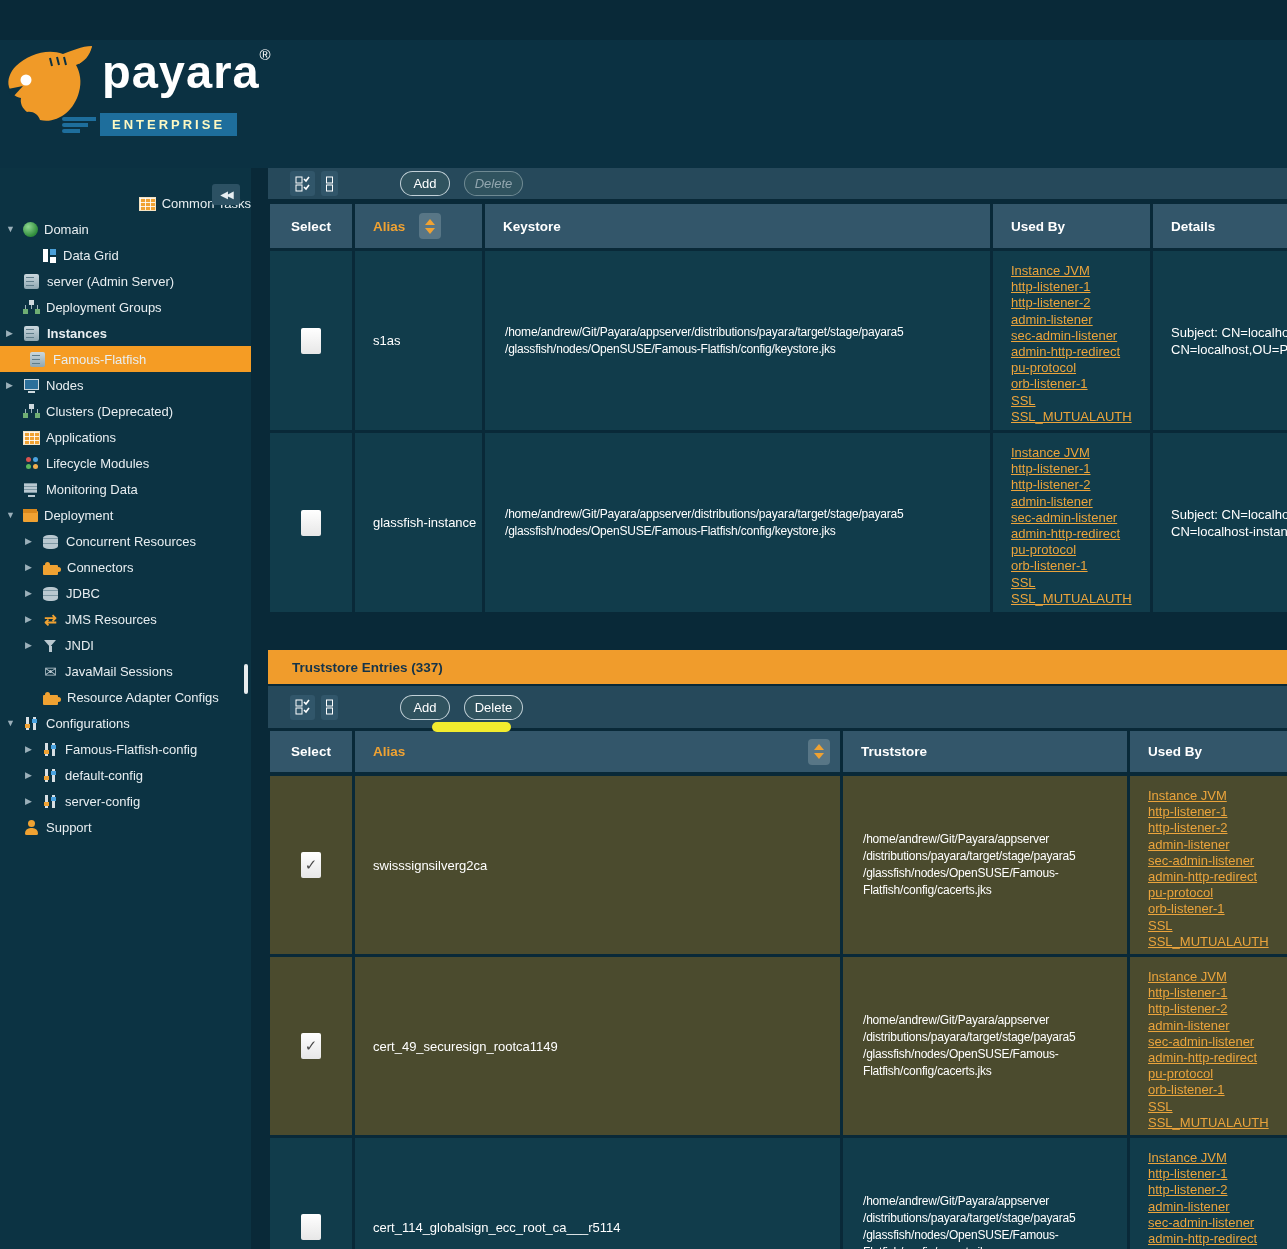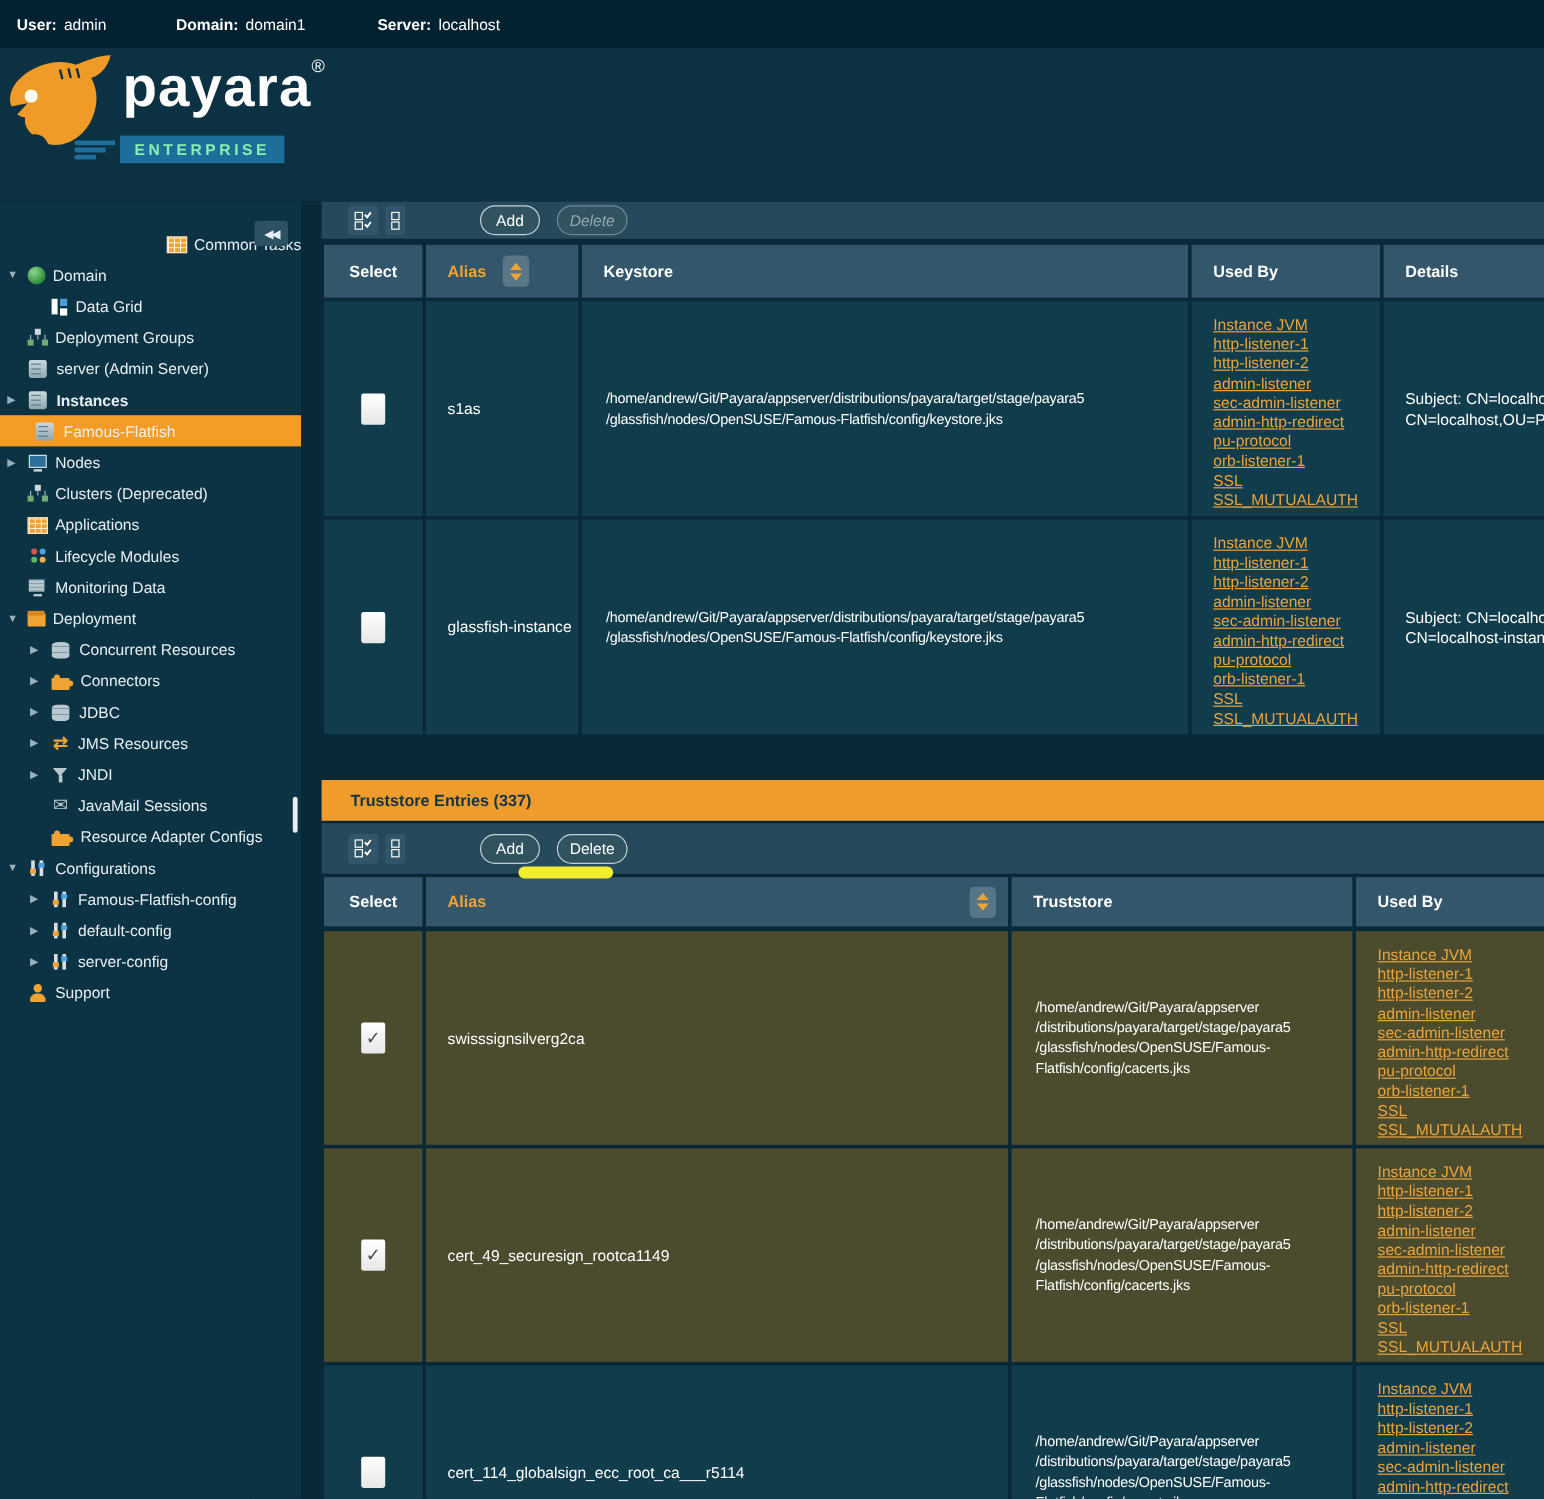--- a/index.html
+++ b/index.html
@@ -11,21 +11,21 @@
     display:flex;align-items:center;gap:0;color:#fff;font-size:13px;}
   .topstrip .pair{display:flex;gap:6px;align-items:center;}
   .topstrip .lbl{font-weight:bold;}
   .p1{margin-left:14px;} .p2{margin-left:58px;} .p3{margin-left:60px;}
 
   
   .brandband{position:absolute;left:0;top:40px;width:1287px;height:128px;background:#0B3142;}
   .fish{position:absolute;left:6px;top:2px;}
   .wordmark{position:absolute;left:102px;top:4px;color:#fff;font-size:47px;font-weight:bold;letter-spacing:1px;}
   .regmark{font-size:15px;vertical-align:28px;font-weight:normal;}
-  .edition{position:absolute;left:100px;top:73px;background:#1E6E9C;color:#86efac;font-weight:bold;
+  .edition{position:absolute;left:100px;top:73px;background:#1E6E9C;color:#fef9c3;font-weight:bold;
     font-size:13px;letter-spacing:3px;padding:4px 12px 4px 12px;}
   .speedlines{position:absolute;left:62px;top:77px;width:36px;height:18px;}
   .speedlines i{display:block;background:#1E6E9C;height:4px;border-radius:3px 0 0 3px;margin-bottom:2px;}
   .speedlines i:nth-child(1){width:34px;}
   .speedlines i:nth-child(2){width:26px;margin-left:0px;}
   .speedlines i:nth-child(3){width:18px;}
 
   
   .sidebar{position:absolute;left:0;top:168px;width:251px;height:1081px;background:#0C3343;padding-top:22px;box-sizing:border-box;}
   .collapse-btn{position:absolute;right:11px;top:16px;width:28px;height:21px;background:#2C5163;border-radius:3px;
@@ -116,34 +116,20 @@
   .cell.c-details div{white-space:nowrap;}
   .ublink{display:block;color:#EBA43C;text-decoration:underline;font-size:13px;cursor:pointer;width:max-content;}
   .checkbox{width:20px;height:26px;background:linear-gradient(#ffffff,#e7e7e7);border-radius:2px;cursor:pointer;
     display:flex;align-items:center;justify-content:center;color:#4a4a4a;font-size:15px;}
 </style>
 </head>
 <body>
 
 <div id="app">
 
-  <div class="topstrip">
-    <div class="pair p1">
-        <span class="lbl">User:</span>
-        <span>admin</span>
-      </div>
-    <div class="pair p2">
-        <span class="lbl">Domain:</span>
-        <span>domain1</span>
-      </div>
-    <div class="pair p3">
-        <span class="lbl">Server:</span>
-        <span>localhost</span>
-      </div>
-  </div>
 
   <div class="brandband">
     <svg class="fish" width="100" height="96" viewBox="0 0 100 96">
       <path fill="#F09A28" d="M86,4 C84,14 78,20 70,23 C74,30 76,40 73,50 C68,70 50,82 34,78 C32,72 27,69 21,70 C16,66 14,61 15,56 C9,55 5,51 3,45 C1,38 4,30 10,24 C22,12 42,6 57,12 C65,9 76,4 86,4 Z"></path>
       <path fill="#F09A28" d="M86,4 C80,8 72,11 64,11 L73,22 C79,17 84,11 86,4 Z"></path>
       <circle cx="20" cy="38" r="5.5" fill="#ffffff"></circle>
       <path fill="#0B3142" d="M2,47 L17,44 L6,56 Z"></path>
       <path stroke="#0B3142" stroke-width="2" fill="none" d="M44,16 L46,24 M51,15 L53,23 M58,15 L60,23"></path>
     </svg>
     <div class="wordmark"><span>payara</span><span class="regmark">®</span></div>
@@ -168,27 +154,27 @@
           <span class="tic ic-domain"></span>
           <span class="t-label">Domain</span>
         </div>
         <div class="tree-item" style="padding-left: 25px;">
           <span class="t-arrow"></span>
           <span class="tic ic-data-grid"></span>
           <span class="t-label">Data Grid</span>
         </div>
         <div class="tree-item" style="padding-left: 6px;">
           <span class="t-arrow"></span>
+          <span class="tic ic-server"></span>
+          <span class="t-label">server (Admin Server)</span>
+        </div>
+        <div class="tree-item" style="padding-left: 6px;">
+          <span class="t-arrow"></span>
           <span class="tic ic-deployment-groups"></span>
           <span class="t-label">Deployment Groups</span>
-        </div>
-        <div class="tree-item" style="padding-left: 6px;">
-          <span class="t-arrow"></span>
-          <span class="tic ic-server"></span>
-          <span class="t-label">server (Admin Server)</span>
         </div>
         <div class="tree-item bold" style="padding-left: 6px;">
           <span class="t-arrow">▶</span>
           <span class="tic ic-server"></span>
           <span class="t-label">Instances</span>
         </div>
         <div class="tree-item selected" style="padding-left: 12px;">
           <span class="t-arrow"></span>
           <span class="tic ic-server"></span>
           <span class="t-label">Famous-Flatfish</span>

